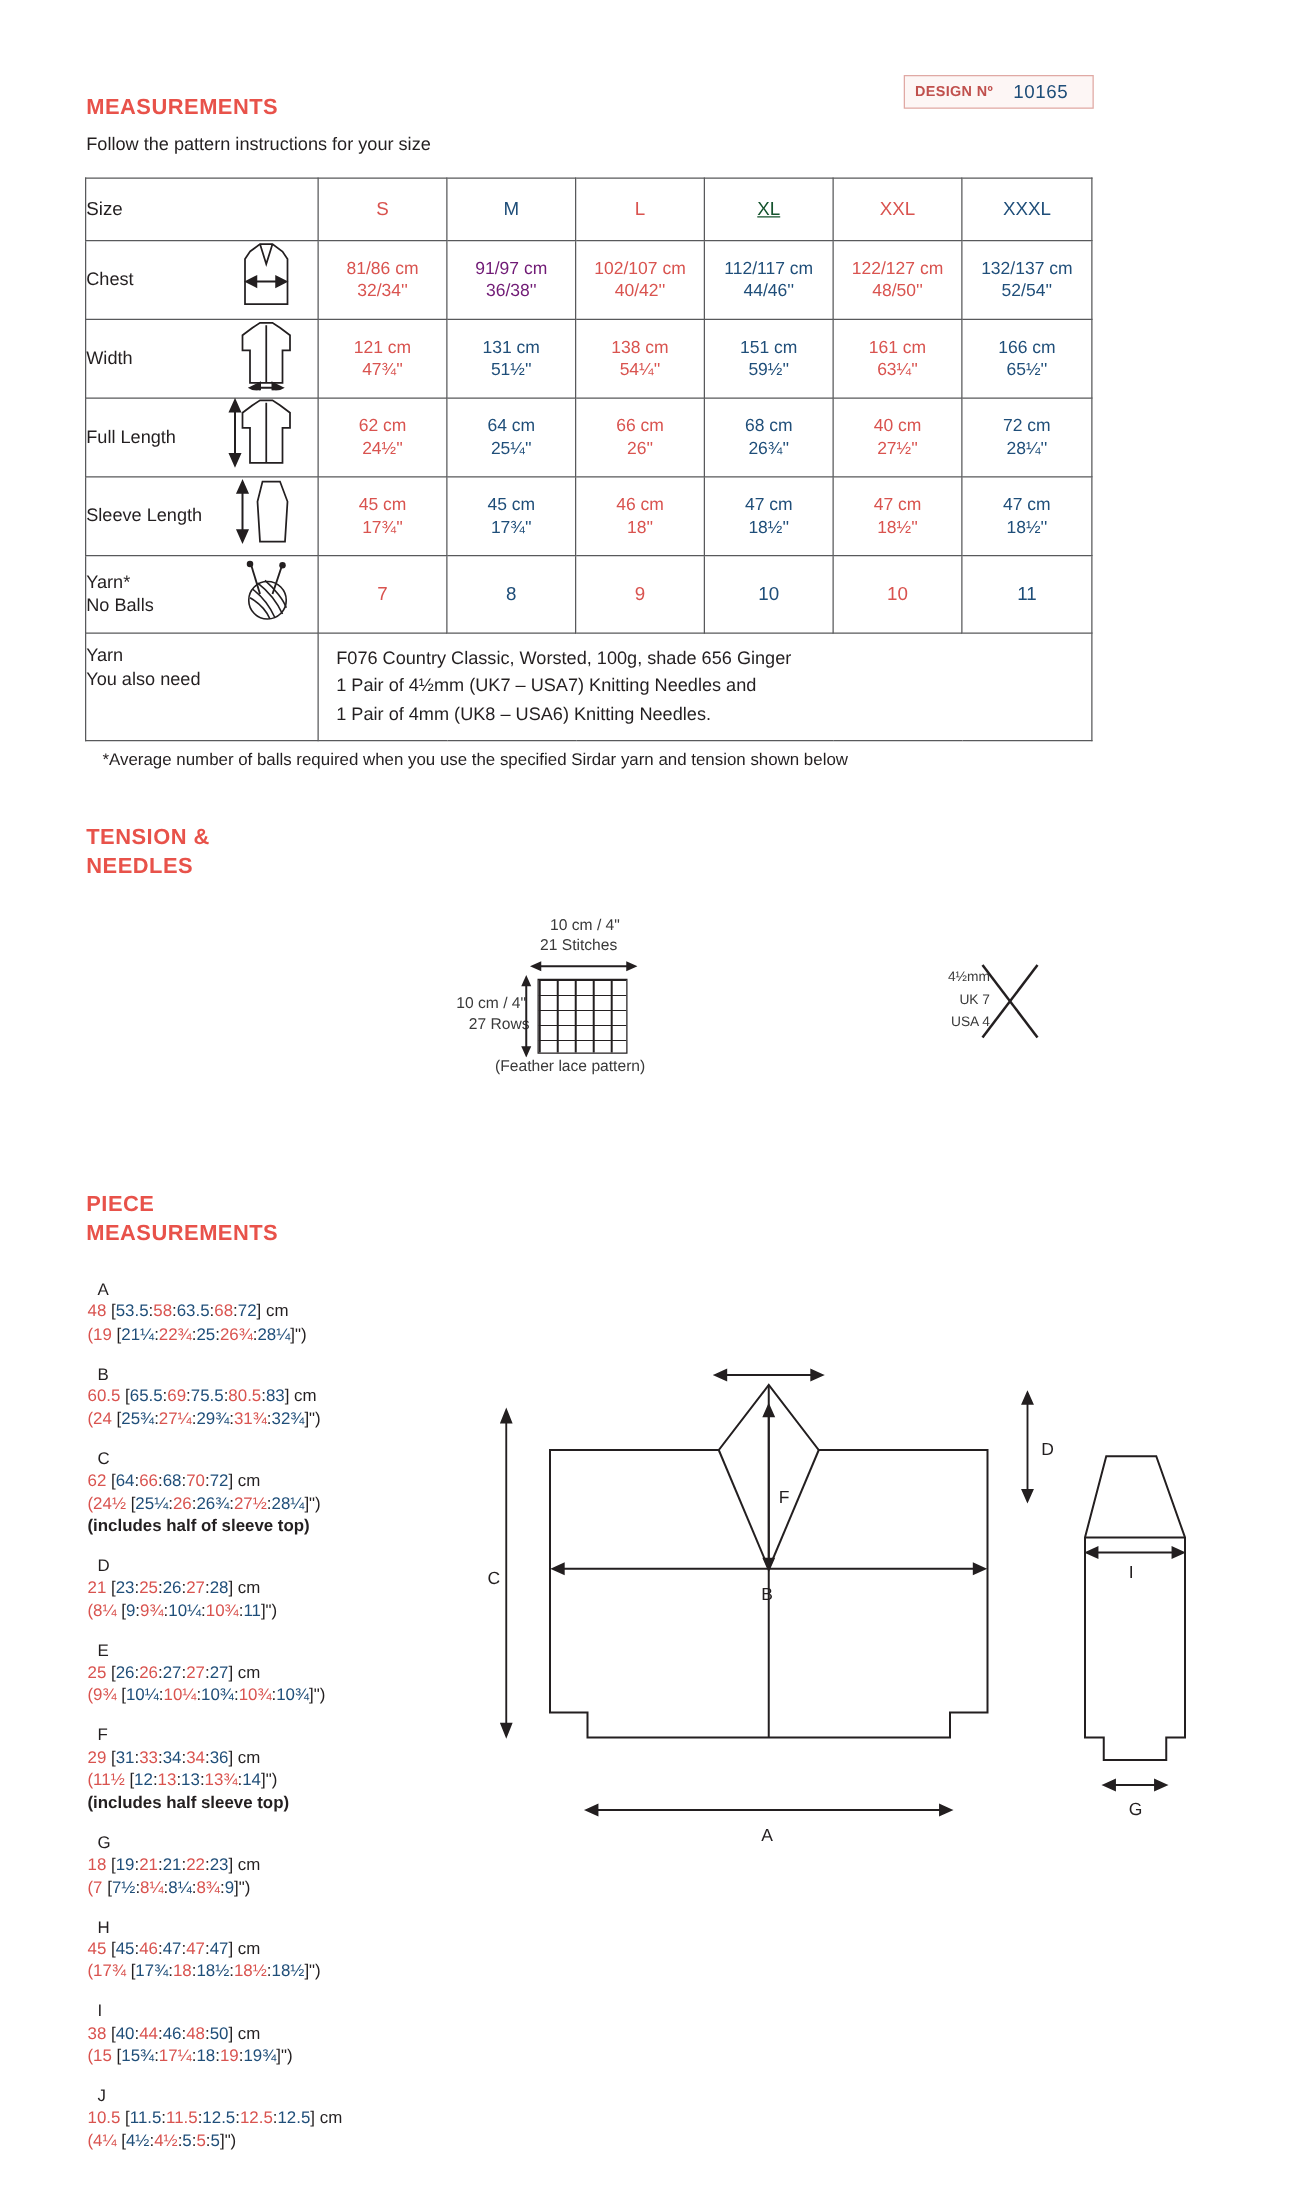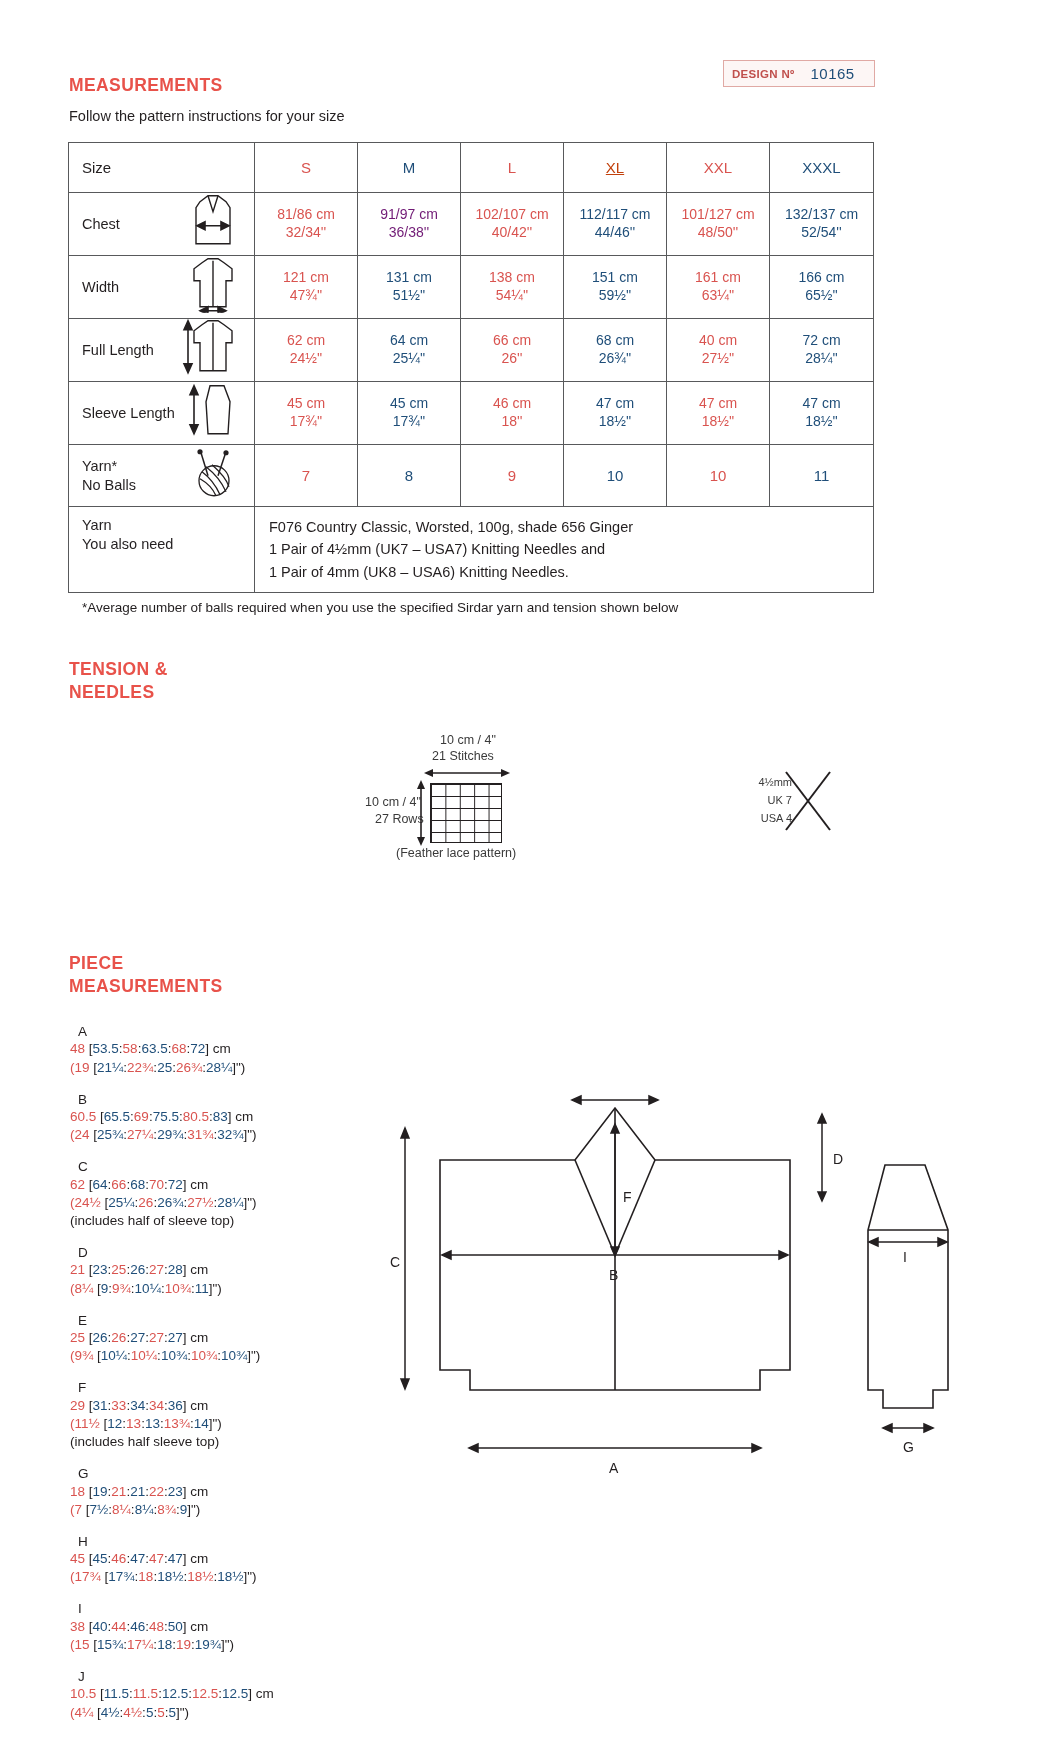--- a/index.html
+++ b/index.html
@@ -30,21 +30,21 @@
   
   .mtable {
     position:absolute; left:68px; top:142px; width:805px;
     border-collapse:collapse; table-layout:fixed;
   }
   .mtable td {
     border:1px solid #58595b; padding:0; vertical-align:middle;
     font-size:14px; text-align:center; line-height:1.28;
   }
   .mtable td.rowlabel {
-    text-align:left; padding-left:13px; position:relative; font-size:14.5px; color:#231f20;
+    text-align:left; position:relative; font-size:14.5px; color:#231f20;
   }
   .mtable td.rowlabel .lt { display:inline-block; }
   .mtable .pic { position:absolute; right:14px; top:50%; transform:translateY(-50%); }
   .mtable tr.hdr td { height:50px; font-size:15px; }
   .mtable tr.r td { height:63px; }
   .mtable tr.yarnrow td { height:62px; }
   .mtable td.detail {
     text-align:left; padding:9px 0 9px 14px; font-size:14.5px; line-height:1.55;
   }
   .cm { display:block; }
@@ -69,21 +69,21 @@
   }
 
   
   .plist { position:absolute; left:70px; top:1022px; width:340px; }
   .pitem { position:relative; margin-bottom:12.5px; font-size:13.5px; line-height:1.36; }
   .pitem .letter {
     position:absolute; left:8px; top:1px; width:16px; font-size:13.5px; color:#231f20;
   }
   .pitem .body { margin-left:30px; }
   .pitem .body .ln { display:block; white-space:nowrap; }
-  .pitem .note { color:#231f20; }
+  .pitem .note { color:#231f20;font-weight:bold; }
 
   .diagram { position:absolute; left:350px; top:1090px; }
 </style>
 </head>
 <body>
 
 <div class="page">
 
   <h2 class="section" style="left:69px; top:74px;">MEASUREMENTS</h2>
 
@@ -103,21 +103,21 @@
         <col style="width:103px">
         <col style="width:103px">
         <col style="width:104px">
     </colgroup>
     <tbody id="mtbody">
         <tr class="hdr">
           <td class="rowlabel">Size</td>
           <td style="color: rgb(217, 83, 79);">S</td>
           <td style="color: rgb(31, 78, 121);">M</td>
           <td style="color: rgb(217, 83, 79);">L</td>
-          <td style="color: #c2410c; text-decoration: underline;">XL</td>
+          <td style="color: #14532d; text-decoration: underline;">XL</td>
           <td style="color: rgb(217, 83, 79);">XXL</td>
           <td style="color: rgb(31, 78, 121);">XXXL</td>
         </tr>
         <tr class="r">
           <td class="rowlabel"><span class="lt">Chest</span><span class="pic"><svg width="54" height="56" viewBox="0 0 54 56">
                 <g stroke="#231f20" stroke-width="1.4" fill="none">
                   <path d="M14 8 L22 2 L32 2 L40 8 L44 14 L44 50 L10 50 L10 14 Z"></path>
                   <path d="M22 2 L27 18 L32 2"></path>
                 </g>
                 <g stroke="#231f20" stroke-width="1.6" fill="#231f20">
@@ -136,21 +136,21 @@
           </td>
           <td style="color: rgb(217, 83, 79);">
             <span class="cm">102/107 cm</span>
             <span class="inch">40/42''</span>
           </td>
           <td style="color: rgb(31, 78, 121);">
             <span class="cm">112/117 cm</span>
             <span class="inch">44/46''</span>
           </td>
           <td style="color: rgb(217, 83, 79);">
-            <span class="cm">101/127 cm</span>
+            <span class="cm">122/127 cm</span>
             <span class="inch">48/50''</span>
           </td>
           <td style="color: rgb(31, 78, 121);">
             <span class="cm">132/137 cm</span>
             <span class="inch">52/54''</span>
           </td>
         </tr>
         <tr class="r">
           <td class="rowlabel"><span class="lt">Width</span><span class="pic"><svg width="54" height="56" viewBox="0 0 54 56">
                 <g stroke="#231f20" stroke-width="1.4" fill="none">

